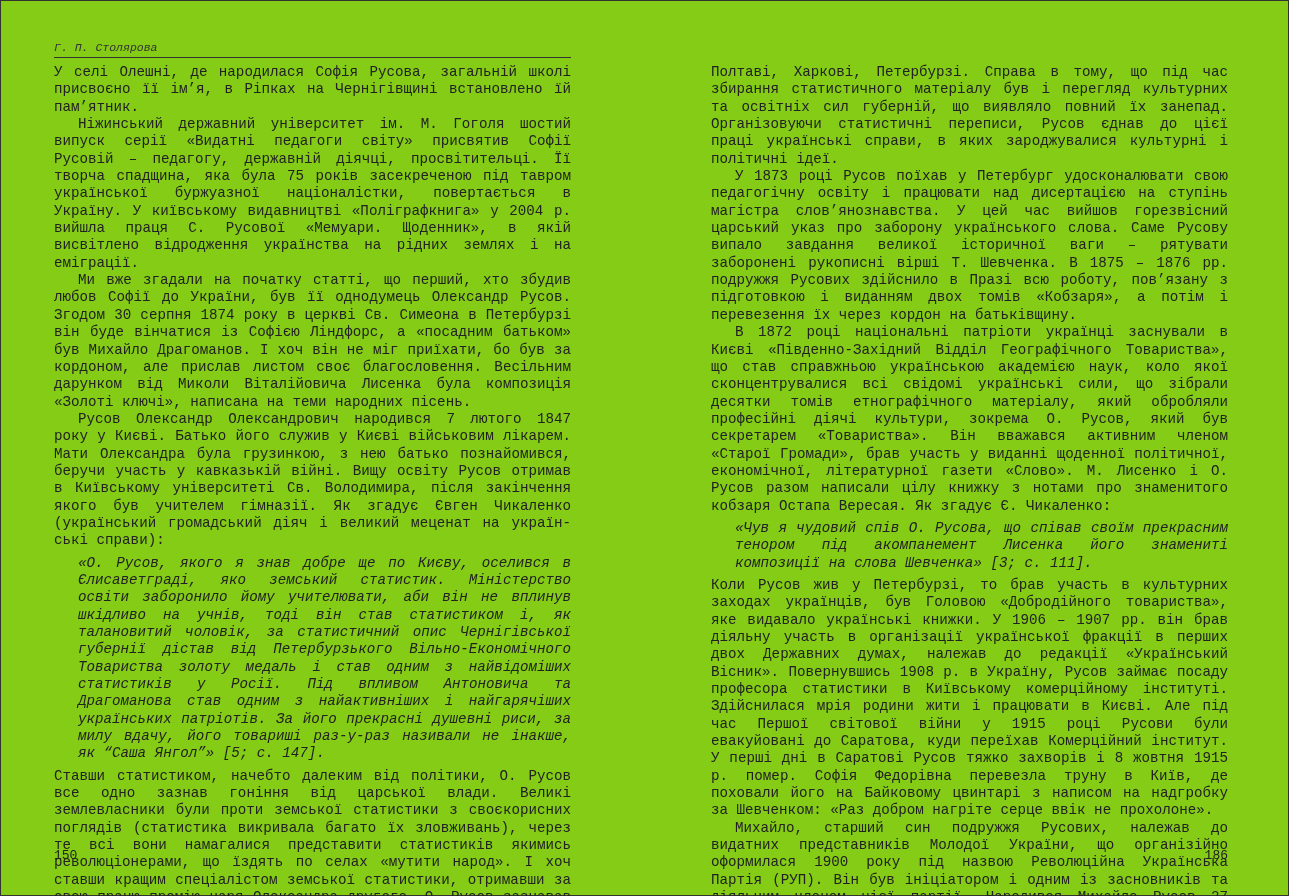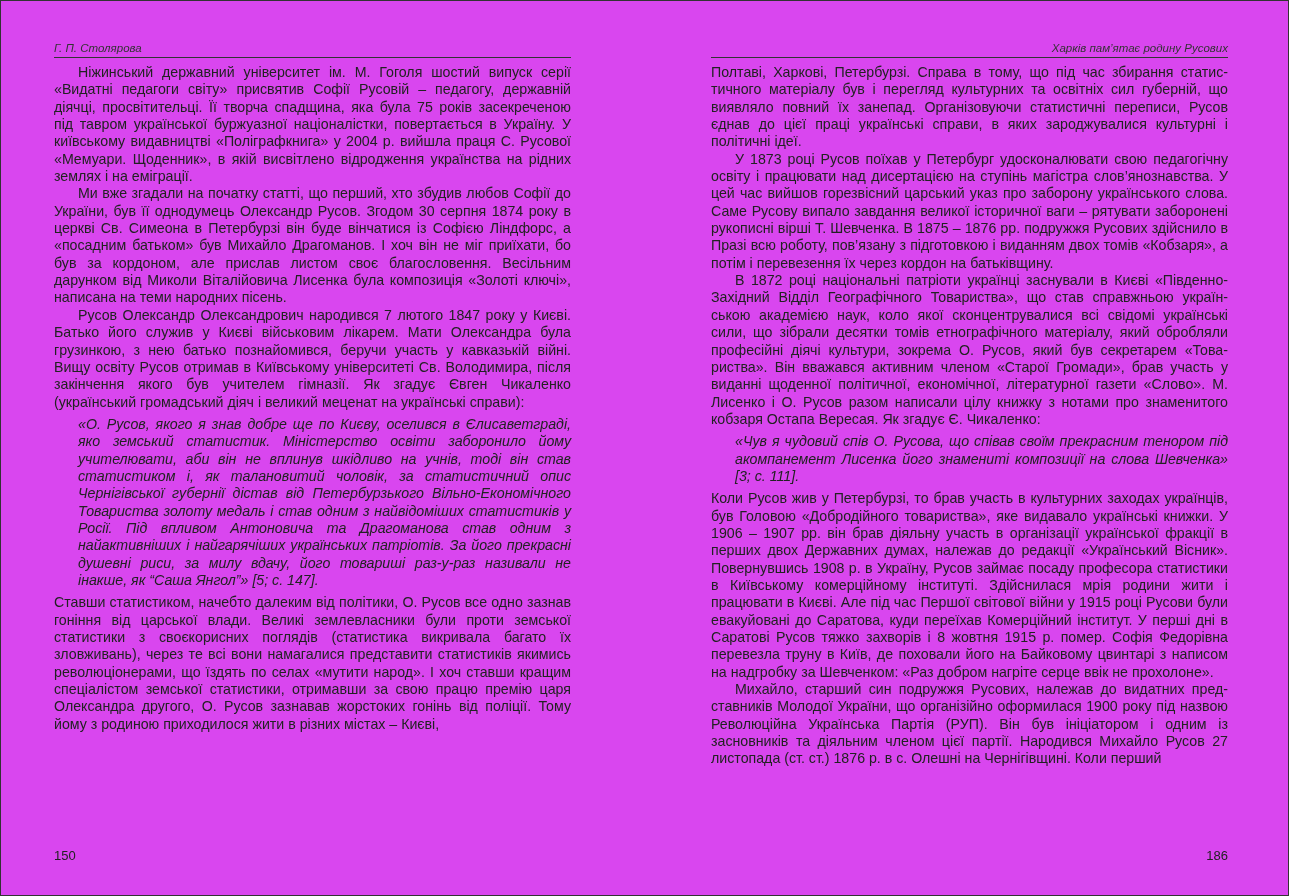--- a/index.html
+++ b/index.html
@@ -1,20 +1,20 @@
 <!DOCTYPE html>
 <html><head>
 <meta charset="utf-8">
 <style>
   html, body { margin: 0; padding: 0; background: #ffffff; }
   body { width: 1289px; height: 896px; overflow: hidden; }
   .spread {
     position: relative; width: 1287px; height: 894px;
-    border: 1px solid #333; background: #d946ef;
-    font-family: Liberation Sans, sans-serif; color: #222;
+    border: 1px solid #333; background: #84cc16;
+    font-family: Liberation Mono, monospace; color: #222;
   }
   .page { position: absolute; top: 0; width: 517px; height: 894px; }
   .page.left { left: 53px; }
   .page.right { left: 710px; }
   .running-head {
     position: absolute; top: 40px; left: 0; right: 0;
     font-size: 11.5px; font-style: italic; color: #333;
     border-bottom: 1px solid #333; padding-bottom: 2px; height: 14px; line-height: 14px;
   }
   .page.right .running-head { text-align: right; }
@@ -35,31 +35,31 @@
   .page.right .page-number { right: 0; }
 </style>
 </head>
 <body>
 
 <div class="spread">
 
   <div class="page left">
     <div class="running-head">Г. П. Столярова</div>
     <div class="body-text">
+      <p>У селі Олешні, де народилася Софія Русова, загальній школі присвоєно її ім’я, в Ріпках на Чернігівщині встановлено їй пам’ятник.</p>
       <p class="indent">Ніжинський державний університет ім. М. Гоголя шостий випуск серії «Видатні педагоги світу» присвятив Софії Русовій – педагогу, державній діячці, просвітительці. Її творча спадщина, яка була 75 років засекреченою під тавром української буржуазної націоналістки, повертається в Україну. У київському видавництві «Поліграфкнига» у 2004 р. вийшла праця С. Ру­сової «Мемуари. Щоденник», в якій висвітлено відродження українства на рідних землях і на еміграції.</p>
       <p class="indent">Ми вже згадали на початку статті, що перший, хто збудив любов Софії до України, був її однодумець Олександр Русов. Згодом 30 серпня 1874 року в церкві Св. Симеона в Петербурзі він буде вінчатися із Софією Ліндфорс, а «посадним батьком» був Михайло Драгоманов. І хоч він не міг приїхати, бо був за кордоном, але прислав листом своє благословення. Весільним дарунком від Миколи Віталійовича Лисенка була композиція «Золоті клю­чі», написана на теми народних пісень.</p>
       <p class="indent">Русов Олександр Олександрович народився 7 лютого 1847 року у Києві. Батько його служив у Києві військовим лікарем. Мати Олександра була грузинкою, з нею батько познайомився, беручи участь у кавказькій війні. Вищу освіту Русов отримав в Київському університеті Св. Воло­димира, після закінчення якого був учителем гімназії. Як згадує Євген Чикаленко (український громадський діяч і великий меценат на україн­ські справи):</p>
       <p class="quote">«О. Русов, якого я знав добре ще по Києву, оселився в Єлисаветграді, яко земський статистик. Міністерство освіти заборонило йому учителювати, аби він не вплинув шкідливо на учнів, тоді він став статистиком і, як талановитий чоловік, за статистичний опис Чернігівської губернії дістав від Петербурзького Вільно-Економічного Товариства золоту медаль і став одним з найвідоміших статис­тиків у Росії. Під впливом Антоновича та Драгоманова став одним з найактивніших і найгарячіших українських патріотів. За його пре­красні душевні риси, за милу вдачу, його товариші раз-у-раз називали не інакше, як “Саша Янгол”» [5; с. 147].</p>
       <p>Ставши статистиком, начебто далеким від політики, О. Русов все одно зазнав гоніння від царської влади. Великі землевласники були проти зем­ської статистики з своєкорисних поглядів (статистика викривала багато їх зловживань), через те всі вони намагалися представити статистиків яки­мись революціонерами, що їздять по селах «мутити народ». І хоч ставши кращим спеціалістом земської статистики, отримавши за свою працю премію царя Олександра другого, О. Русов зазнавав жорстоких гонінь від поліції. Тому йому з родиною приходилося жити в різних містах – Києві,</p>
     </div>
     <div class="page-number">150</div>
   </div>
 
   <div class="page right">
-    <div class="running-head">Харків пам’ятає родину Русових</div>
     <div class="body-text">
       <p>Полтаві, Харкові, Петербурзі. Справа в тому, що під час збирання статис­тичного матеріалу був і перегляд культурних та освітніх сил губерній, що виявляло повний їх занепад. Організовуючи статистичні переписи, Русов єднав до цієї праці українські справи, в яких зароджувалися культурні і політичні ідеї.</p>
       <p class="indent">У 1873 році Русов поїхав у Петербург удосконалювати свою педагогічну освіту і працювати над дисертацією на ступінь магістра слов’янознавства. У цей час вийшов горезвісний царський указ про заборону українського слова. Саме Русову випало завдання великої історичної ваги – рятувати заборонені рукописні вірші Т. Шевченка. В 1875 – 1876 рр. подружжя Русо­вих здійснило в Празі всю роботу, пов’язану з підготовкою і виданням двох томів «Кобзаря», а потім і перевезення їх через кордон на батьківщину.</p>
       <p class="indent">В 1872 році національні патріоти українці заснували в Києві «Південно-Західний Відділ Географічного Товариства», що став справжньою україн­ською академією наук, коло якої сконцентрувалися всі свідомі українські сили, що зібрали десятки томів етнографічного матеріалу, який обробляли професійні діячі культури, зокрема О. Русов, який був секретарем «Това­риства». Він вважався активним членом «Старої Громади», брав участь у виданні щоденної політичної, економічної, літературної газети «Слово». М. Лисенко і О. Русов разом написали цілу книжку з нотами про знамени­того кобзаря Остапа Вересая. Як згадує Є. Чикаленко:</p>
       <p class="quote">«Чув я чудовий спів О. Русова, що співав своїм прекрасним тенором під акомпанемент Лисенка його знамениті композиції на слова Шев­ченка» [3; с. 111].</p>
       <p>Коли Русов жив у Петербурзі, то брав участь в культурних заходах україн­ців, був Головою «Добродійного товариства», яке видавало українські книжки. У 1906 – 1907 рр. він брав діяльну участь в організації української фракції в перших двох Державних думах, належав до редакції «Український Вісник». Повернувшись 1908 р. в Україну, Русов займає посаду професора статистики в Київському комерційному інституті. Здійснилася мрія родини жити і працювати в Києві. Але під час Першої світової війни у 1915 році Русови були евакуйовані до Саратова, куди переїхав Комерційний інсти­тут. У перші дні в Саратові Русов тяжко захворів і 8 жовтня 1915 р. помер. Софія Федорівна перевезла труну в Київ, де поховали його на Байковому цвинтарі з написом на надгробку за Шевченком: «Раз добром нагріте сер­це ввік не прохолоне».</p>
       <p class="indent">Михайло, старший син подружжя Русових, належав до видатних пред­ставників Молодої України, що організійно оформилася 1900 року під на­звою Революційна Українська Партія (РУП). Він був ініціатором і одним із засновників та діяльним членом цієї партії. Народився Михайло Русов 27 листопада (ст. ст.) 1876 р. в с. Олешні на Чернігівщині. Коли перший</p>
     </div>
     <div class="page-number">186</div>
   </div>

